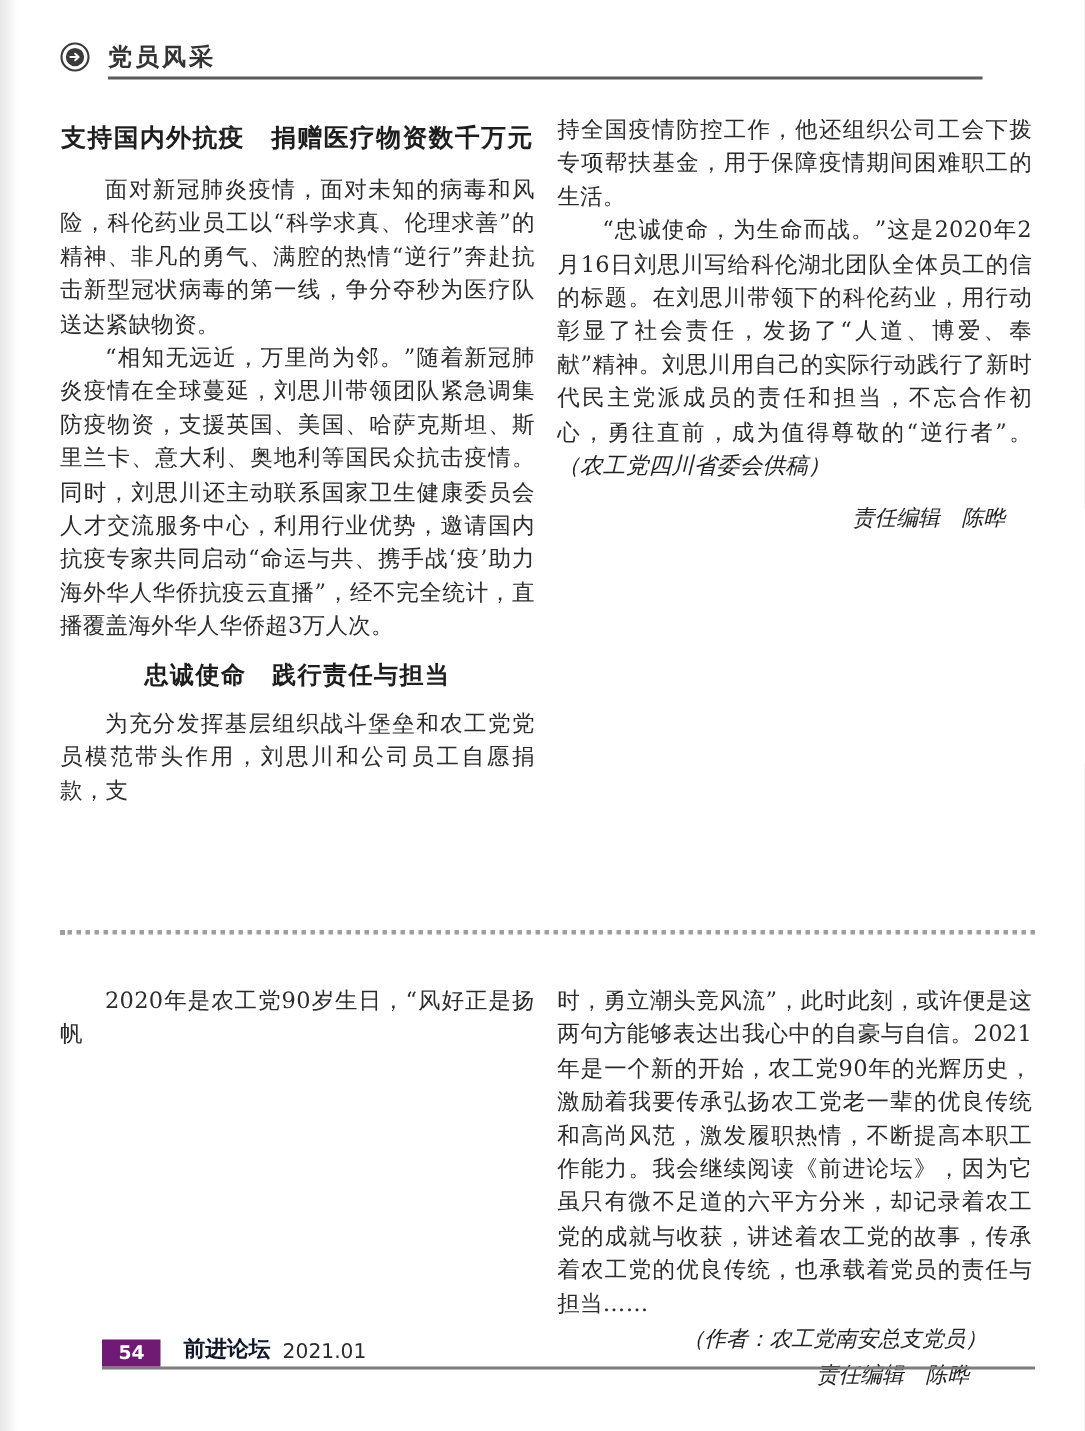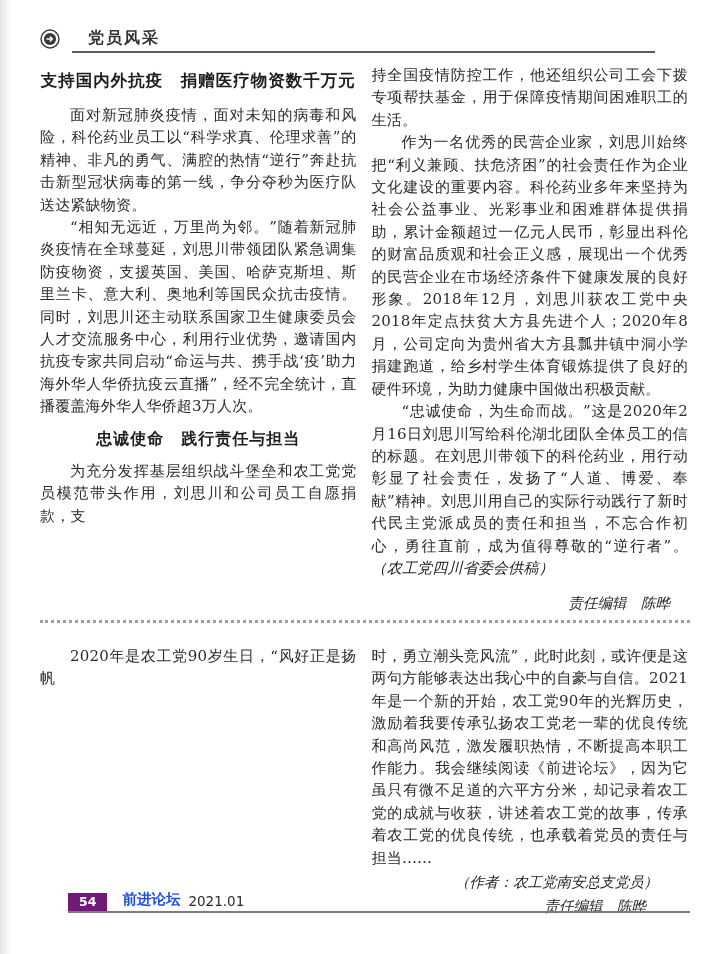--- a/index.html
+++ b/index.html
@@ -22,22 +22,22 @@
     width: 12px;
     background: linear-gradient(to right, #e6e6e6, #ffffff);
     pointer-events: none;
   }
 
   
   .section-header {
     position: absolute;
     left: 40px; top: 28px;
     display: flex;
-    align-items: flex-end;
-    gap: 28px;
+    align-items: flex-start;
+    gap: 12px;
   }
   .section-icon { width: 20px; height: 20px; display: block; }
   .section-label {
     font-family: "DejaVu Sans", "Liberation Sans", sans-serif;
     font-weight: bold;
     font-size: 16px;
     letter-spacing: 2px;
     color: #333;
   }
   .header-rule {
@@ -46,20 +46,21 @@
     width: 583px; height: 0;
     border-top: 2px solid #5b5b5b;
   }
 
   
   .upper, .lower {
     position: absolute;
     left: 40px; right: 35px;
     display: flex;
     gap: 15px;
+    margin-top: 11px;
   }
   .upper { top: 64px; }
   .lower { top: 645px; }
   .col { flex: 1 1 0; min-width: 0; }
 
   p.body {
     font-size: 15px;
     line-height: 22.4px;
     text-align: justify;
     letter-spacing: 0.2px;
@@ -132,21 +133,21 @@
     font-family: "DejaVu Sans", "Liberation Sans", sans-serif;
     font-weight: bold;
     font-size: 12.5px;
     padding: 1px 11px 2px 11px;
     line-height: 15px;
   }
   .journal-title {
     font-family: "DejaVu Sans", "Liberation Sans", sans-serif;
     font-weight: bold;
     font-size: 14.5px;
-    color: #1d4ed8;
+    color: #0f172a;
     margin-left: 15px;
     padding-bottom: 2px;
   }
   .issue-date {
     font-family: "DejaVu Sans", "Liberation Sans", sans-serif;
     font-size: 13.5px;
     color: #2b2b2b;
     margin-left: 8px;
     padding-bottom: 2px;
   }
@@ -169,21 +170,20 @@
   <div class="upper">
     <div class="col">
       <h2 class="article-title">支持国内外抗疫　捐赠医疗物资数千万元</h2>
       <p class="body indent">面对新冠肺炎疫情，面对未知的病毒和风险，科伦药业员工以“科学求真、伦理求善”的精神、非凡的勇气、满腔的热情“逆行”奔赴抗击新型冠状病毒的第一线，争分夺秒为医疗队送达紧缺物资。</p>
       <p class="body indent">“相知无远近，万里尚为邻。”随着新冠肺炎疫情在全球蔓延，刘思川带领团队紧急调集防疫物资，支援英国、美国、哈萨克斯坦、斯里兰卡、意大利、奥地利等国民众抗击疫情。同时，刘思川还主动联系国家卫生健康委员会人才交流服务中心，利用行业优势，邀请国内抗疫专家共同启动“命运与共、携手战‘疫’助力海外华人华侨抗疫云直播”，经不完全统计，直播覆盖海外华人华侨超3万人次。</p>
       <h3 class="subheading">忠诚使命　践行责任与担当</h3>
       <p class="body indent">为充分发挥基层组织战斗堡垒和农工党党员模范带头作用，刘思川和公司员工自愿捐款，支</p>
     </div>
     <div class="col">
       <p class="body">持全国疫情防控工作，他还组织公司工会下拨专项帮扶基金，用于保障疫情期间困难职工的生活。</p>
-      <p class="body indent">作为一名优秀的民营企业家，刘思川始终把“利义兼顾、扶危济困”的社会责任作为企业文化建设的重要内容。科伦药业多年来坚持为社会公益事业、光彩事业和困难群体提供捐助，累计金额超过一亿元人民币，彰显出科伦的财富品质观和社会正义感，展现出一个优秀的民营企业在市场经济条件下健康发展的良好形象。2018年12月，刘思川获农工党中央2018年定点扶贫大方县先进个人；2020年8月，公司定向为贵州省大方县瓢井镇中洞小学捐建跑道，给乡村学生体育锻炼提供了良好的硬件环境，为助力健康中国做出积极贡献。</p>
       <p class="body indent"><span>“忠诚使命，为生命而战。”这是2020年2月16日刘思川写给科伦湖北团队全体员工的信的标题。在刘思川带领下的科伦药业，用行动彰显了社会责任，发扬了“人道、博爱、奉献”精神。刘思川用自己的实际行动践行了新时代民主党派成员的责任和担当，不忘合作初心，勇往直前，成为值得尊敬的“逆行者”。</span><span class="kai">（农工党四川省委会供稿）</span></p>
       <p class="editor-credit kai">责任编辑　陈晔</p>
     </div>
   </div>
 
   <div class="article-divider"></div>
 
   <div class="lower">
     <div class="col">
       <p class="body indent">2020年是农工党90岁生日，“风好正是扬帆</p>

